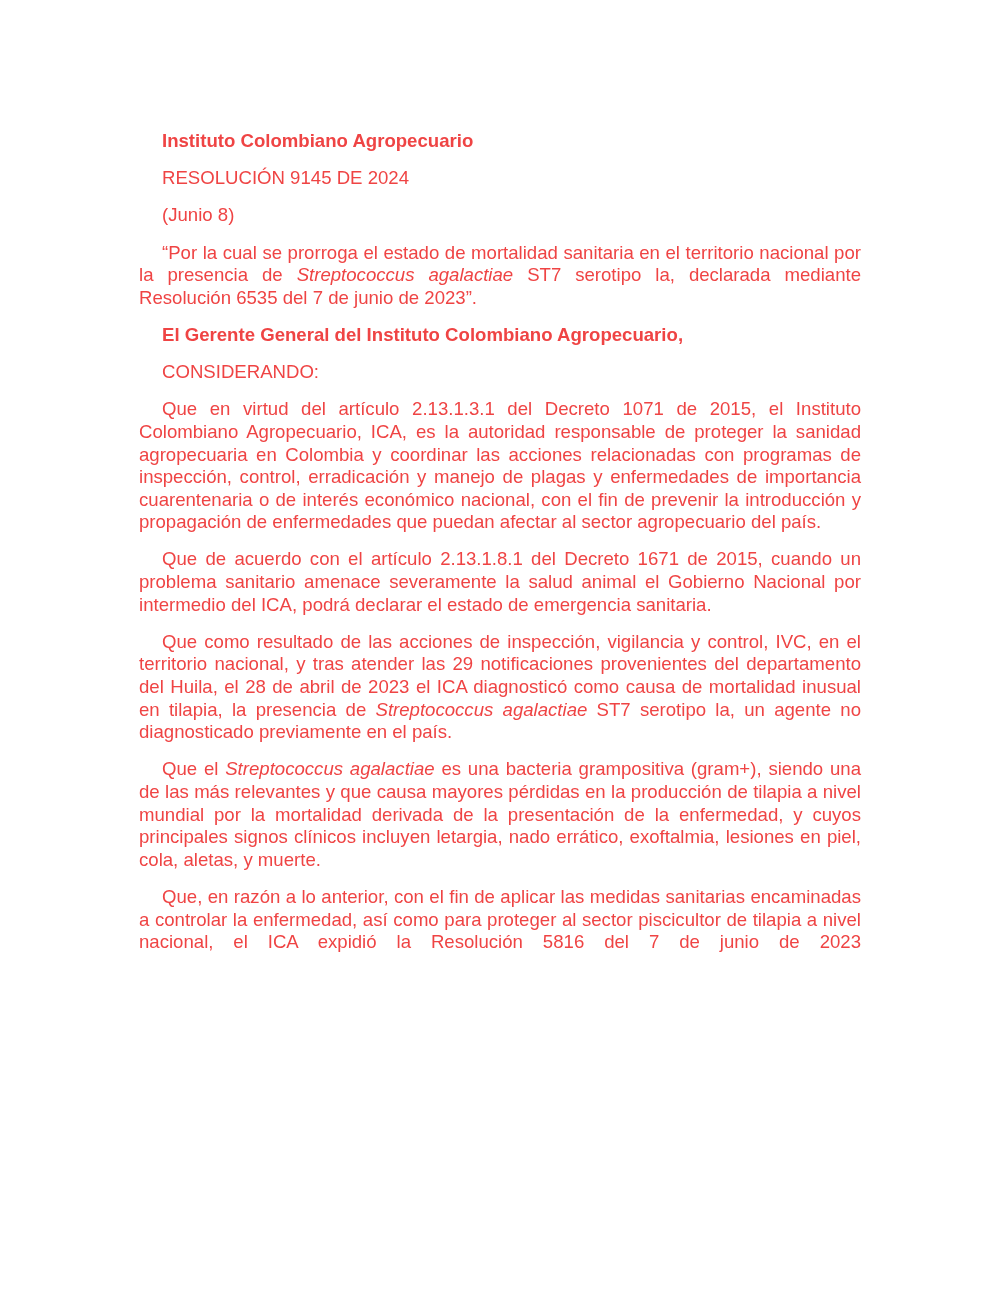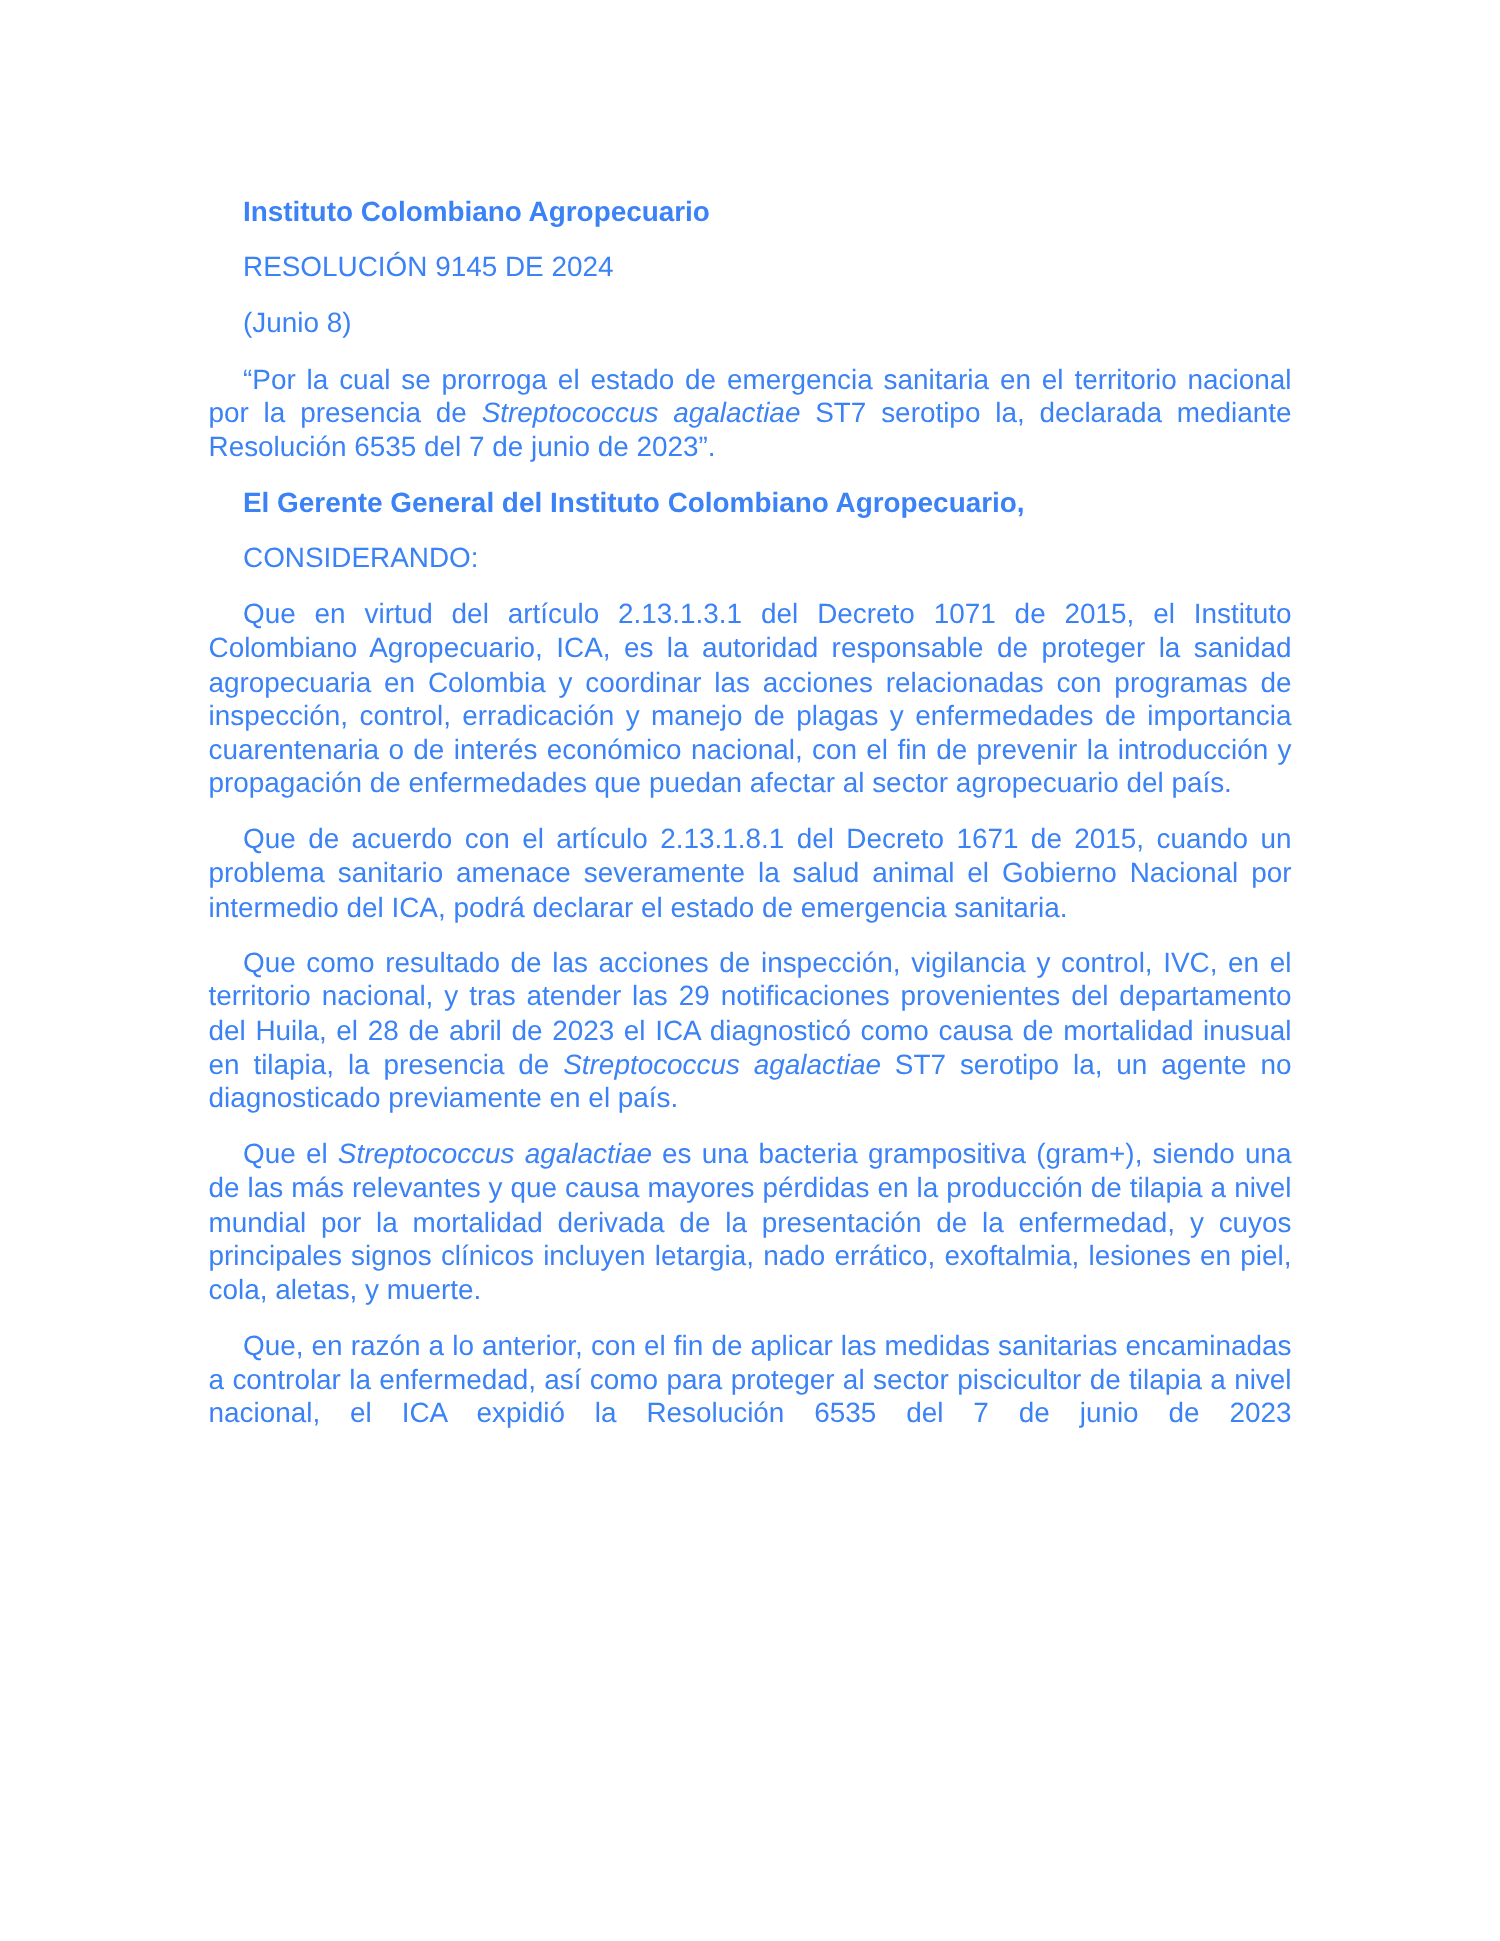--- a/index.html
+++ b/index.html
@@ -1,34 +1,34 @@
 <!DOCTYPE html>
 <html><head>
 <meta charset="utf-8">
 <style>
   html, body { margin: 0; padding: 0; background: #ffffff; }
   body { width: 1000px; height: 1294px; position: relative; overflow: hidden; }
   .page {
     position: absolute; left: 139px; top: 130px; width: 722px;
     font-family: "Liberation Sans", sans-serif;
-    font-size: 18.6px; line-height: 22.6px; color: #3b82f6;
+    font-size: 18.6px; line-height: 22.6px; color: #ef4444;
   }
   .p { margin: 0 0 14.6px 0; text-indent: 23px; text-align: justify; }
   .bold { font-weight: bold; }
   .last { text-align-last: justify; }
   i { font-style: italic; }
 </style>
 </head>
 <body>
 
 <div class="page">
   <p class="p bold">Instituto Colombiano Agropecuario</p>
   <p class="p">RESOLUCIÓN 9145 DE 2024</p>
   <p class="p">(Junio 8)</p>
-  <p class="p"><span>“Por la cual se prorroga el estado de emergencia sanitaria en el territorio nacional por la presencia de </span><i>Streptococcus agalactiae</i><span> ST7 serotipo la, declarada mediante Resolución 6535 del 7 de junio de 2023”.</span></p>
+  <p class="p"><span>“Por la cual se prorroga el estado de mortalidad sanitaria en el territorio nacional por la presencia de </span><i>Streptococcus agalactiae</i><span> ST7 serotipo la, declarada mediante Resolución 6535 del 7 de junio de 2023”.</span></p>
   <p class="p bold">El Gerente General del Instituto Colombiano Agropecuario,</p>
   <p class="p">CONSIDERANDO:</p>
   <p class="p">Que en virtud del artículo 2.13.1.3.1 del Decreto 1071 de 2015, el Instituto Colombiano Agropecuario, ICA, es la autoridad responsable de proteger la sanidad agropecuaria en Colombia y coordinar las acciones relacionadas con programas de inspección, control, erradicación y manejo de plagas y enfermedades de importancia cuarentenaria o de interés económico nacional, con el fin de prevenir la introducción y propagación de enfermedades que puedan afectar al sector agropecuario del país.</p>
   <p class="p">Que de acuerdo con el artículo 2.13.1.8.1 del Decreto 1671 de 2015, cuando un problema sanitario amenace severamente la salud animal el Gobierno Nacional por intermedio del ICA, podrá declarar el estado de emergencia sanitaria.</p>
   <p class="p"><span>Que como resultado de las acciones de inspección, vigilancia y control, IVC, en el territorio nacional, y tras atender las 29 notificaciones provenientes del departamento del Huila, el 28 de abril de 2023 el ICA diagnosticó como causa de mortalidad inusual en tilapia, la presencia de </span><i>Streptococcus agalactiae</i><span> ST7 serotipo la, un agente no diagnosticado previamente en el país.</span></p>
   <p class="p"><span>Que el </span><i>Streptococcus agalactiae</i><span> es una bacteria grampositiva (gram+), siendo una de las más relevantes y que causa mayores pérdidas en la producción de tilapia a nivel mundial por la mortalidad derivada de la presentación de la enfermedad, y cuyos principales signos clínicos incluyen letargia, nado errático, exoftalmia, lesiones en piel, cola, aletas, y muerte.</span></p>
-  <p class="p last">Que, en razón a lo anterior, con el fin de aplicar las medidas sanitarias encaminadas a controlar la enfermedad, así como para proteger al sector piscicultor de tilapia a nivel nacional, el ICA expidió la Resolución 6535 del 7 de junio de 2023</p>
+  <p class="p last">Que, en razón a lo anterior, con el fin de aplicar las medidas sanitarias encaminadas a controlar la enfermedad, así como para proteger al sector piscicultor de tilapia a nivel nacional, el ICA expidió la Resolución 5816 del 7 de junio de 2023</p>
 </div>
 
 </body></html>

